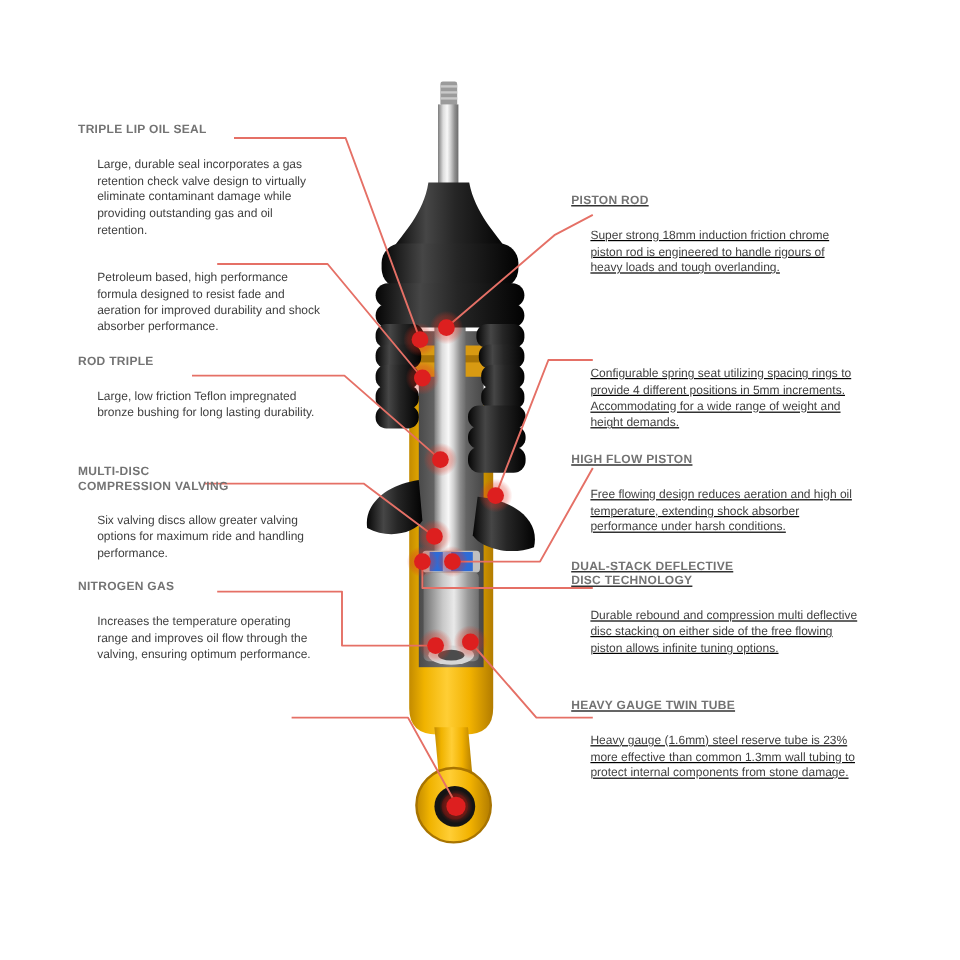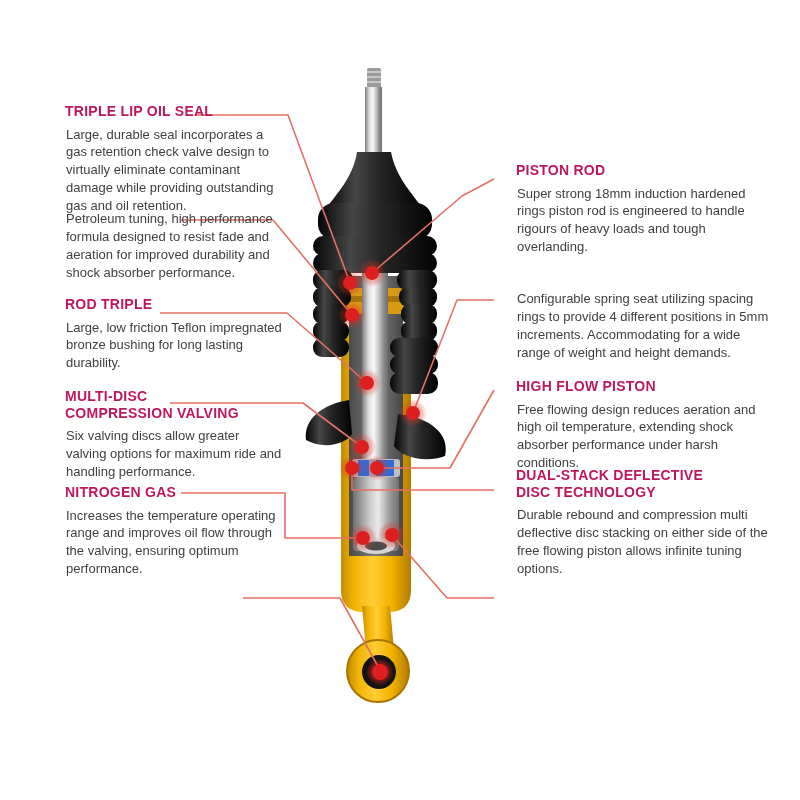--- a/index.html
+++ b/index.html
@@ -4,27 +4,27 @@
 <style>
   html,body{margin:0;padding:0;}
   body{
     width:800px;height:800px;position:relative;background:#ffffff;
     font-family:"Liberation Sans", sans-serif;overflow:hidden;
   }
   #stage{position:absolute;inset:0;width:800px;height:800px;}
   svg#art{position:absolute;left:0;top:0;}
   .lbl{position:absolute;}
   .lbl.left{left:65px;width:218px;}
-  .lbl.right{left:516px;width:256px;}
+  .lbl.right{left:476px;width:256px;text-decoration:underline;}
   .lbl h3{
-    margin:0 0 6px 0;font-size:14px;font-weight:bold;color:#be185d;
+    margin:0 0 6px 0;font-size:10px;font-weight:bold;color:#737373;
     letter-spacing:.25px;line-height:1.18;white-space:pre-line;
   }
   .lbl p{
-    margin:1px;font-size:13px;color:#3f3f3f;line-height:1.38;
+    margin:16px;font-size:10px;color:#3f3f3f;line-height:1.38;
   }
 </style>
 </head>
 <body>
 
 <div id="stage">
 
   <svg id="art" width="800" height="800" viewBox="0 0 800 800">
     <defs>
       <linearGradient id="chrome" x1="0" y1="0" x2="1" y2="0">
@@ -191,46 +191,50 @@
           <circle cx="380" cy="672" r="8" fill="#dd1f1f"></circle>
         </g>
     </g>
   </svg>
 
   <div class="lbl left" style="top:103px">
     <h3>TRIPLE LIP OIL SEAL</h3>
     <p>Large, durable seal incorporates a gas retention check valve design to virtually eliminate contaminant damage while providing outstanding gas and oil retention.</p>
   </div>
   <div class="lbl left" style="top:209px">
-    <p>Petroleum tuning, high performance formula designed to resist fade and aeration for improved durability and shock absorber performance.</p>
+    <p>Petroleum based, high performance formula designed to resist fade and aeration for improved durability and shock absorber performance.</p>
   </div>
   <div class="lbl left" style="top:296px">
     <h3>ROD TRIPLE</h3>
     <p>Large, low friction Teflon impregnated bronze bushing for long lasting durability.</p>
   </div>
   <div class="lbl left" style="top:388px">
     <h3>MULTI-DISC
 COMPRESSION VALVING</h3>
     <p>Six valving discs allow greater valving options for maximum ride and handling performance.</p>
   </div>
   <div class="lbl left" style="top:484px">
     <h3>NITROGEN GAS</h3>
     <p>Increases the temperature operating range and improves oil flow through the valving, ensuring optimum performance.</p>
   </div>
 
   <div class="lbl right" style="top:162px">
     <h3>PISTON ROD</h3>
-    <p>Super strong 18mm induction hardened rings piston rod is engineered to handle rigours of heavy loads and tough overlanding.</p>
+    <p>Super strong 18mm induction friction chrome piston rod is engineered to handle rigours of heavy loads and tough overlanding.</p>
   </div>
   <div class="lbl right" style="top:289px">
     <p>Configurable spring seat utilizing spacing rings to provide 4 different positions in 5mm increments. Accommodating for a wide range of weight and height demands.</p>
   </div>
   <div class="lbl right" style="top:467px">
     <h3>DUAL-STACK DEFLECTIVE
 DISC TECHNOLOGY</h3>
     <p>Durable rebound and compression multi deflective disc stacking on either side of the free flowing piston allows infinite tuning options.</p>
   </div>
   <div class="lbl right" style="top:378px">
     <h3>HIGH FLOW PISTON</h3>
     <p>Free flowing design reduces aeration and high oil temperature, extending shock absorber performance under harsh conditions.</p>
   </div>
+  <div class="lbl right" style="top:583px">
+    <h3>HEAVY GAUGE TWIN TUBE</h3>
+    <p>Heavy gauge (1.6mm) steel reserve tube is 23% more effective than common 1.3mm wall tubing to protect internal components from stone damage.</p>
+  </div>
 
 </div>
 
 </body></html>

